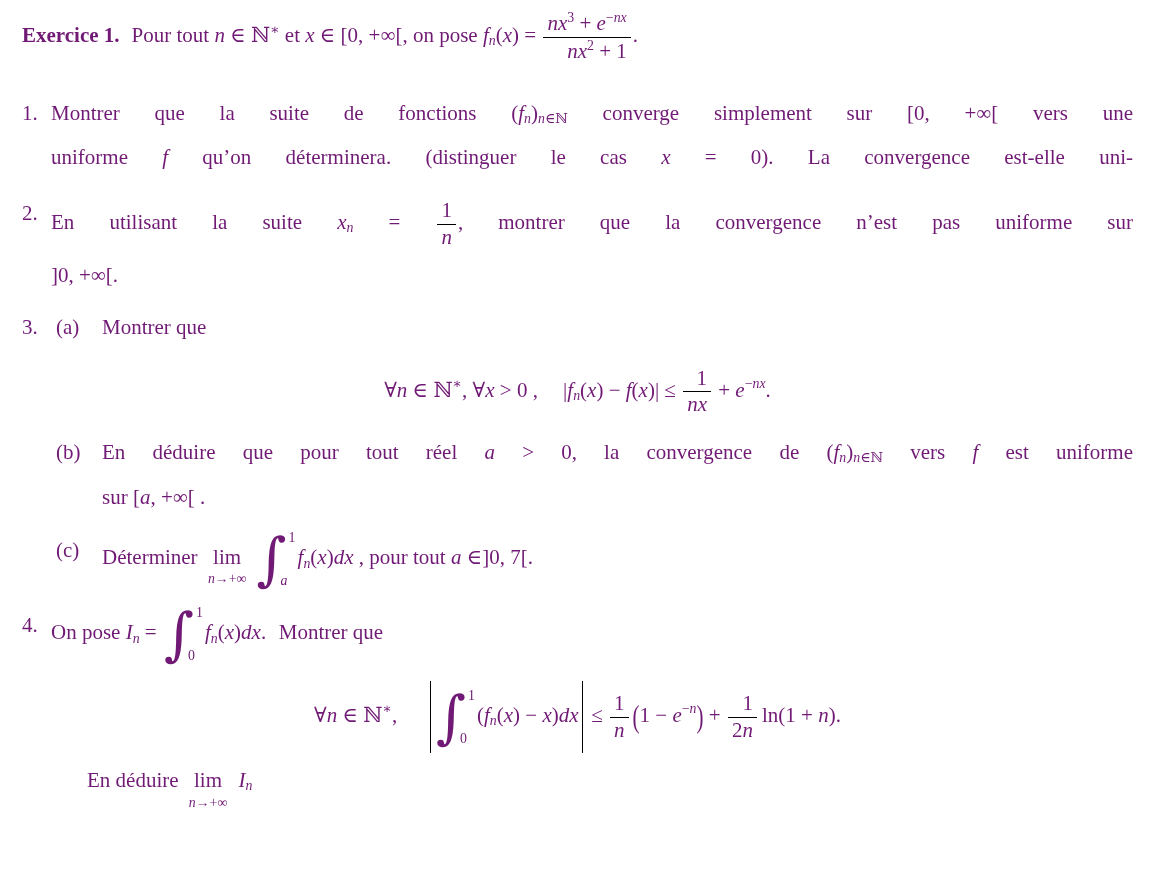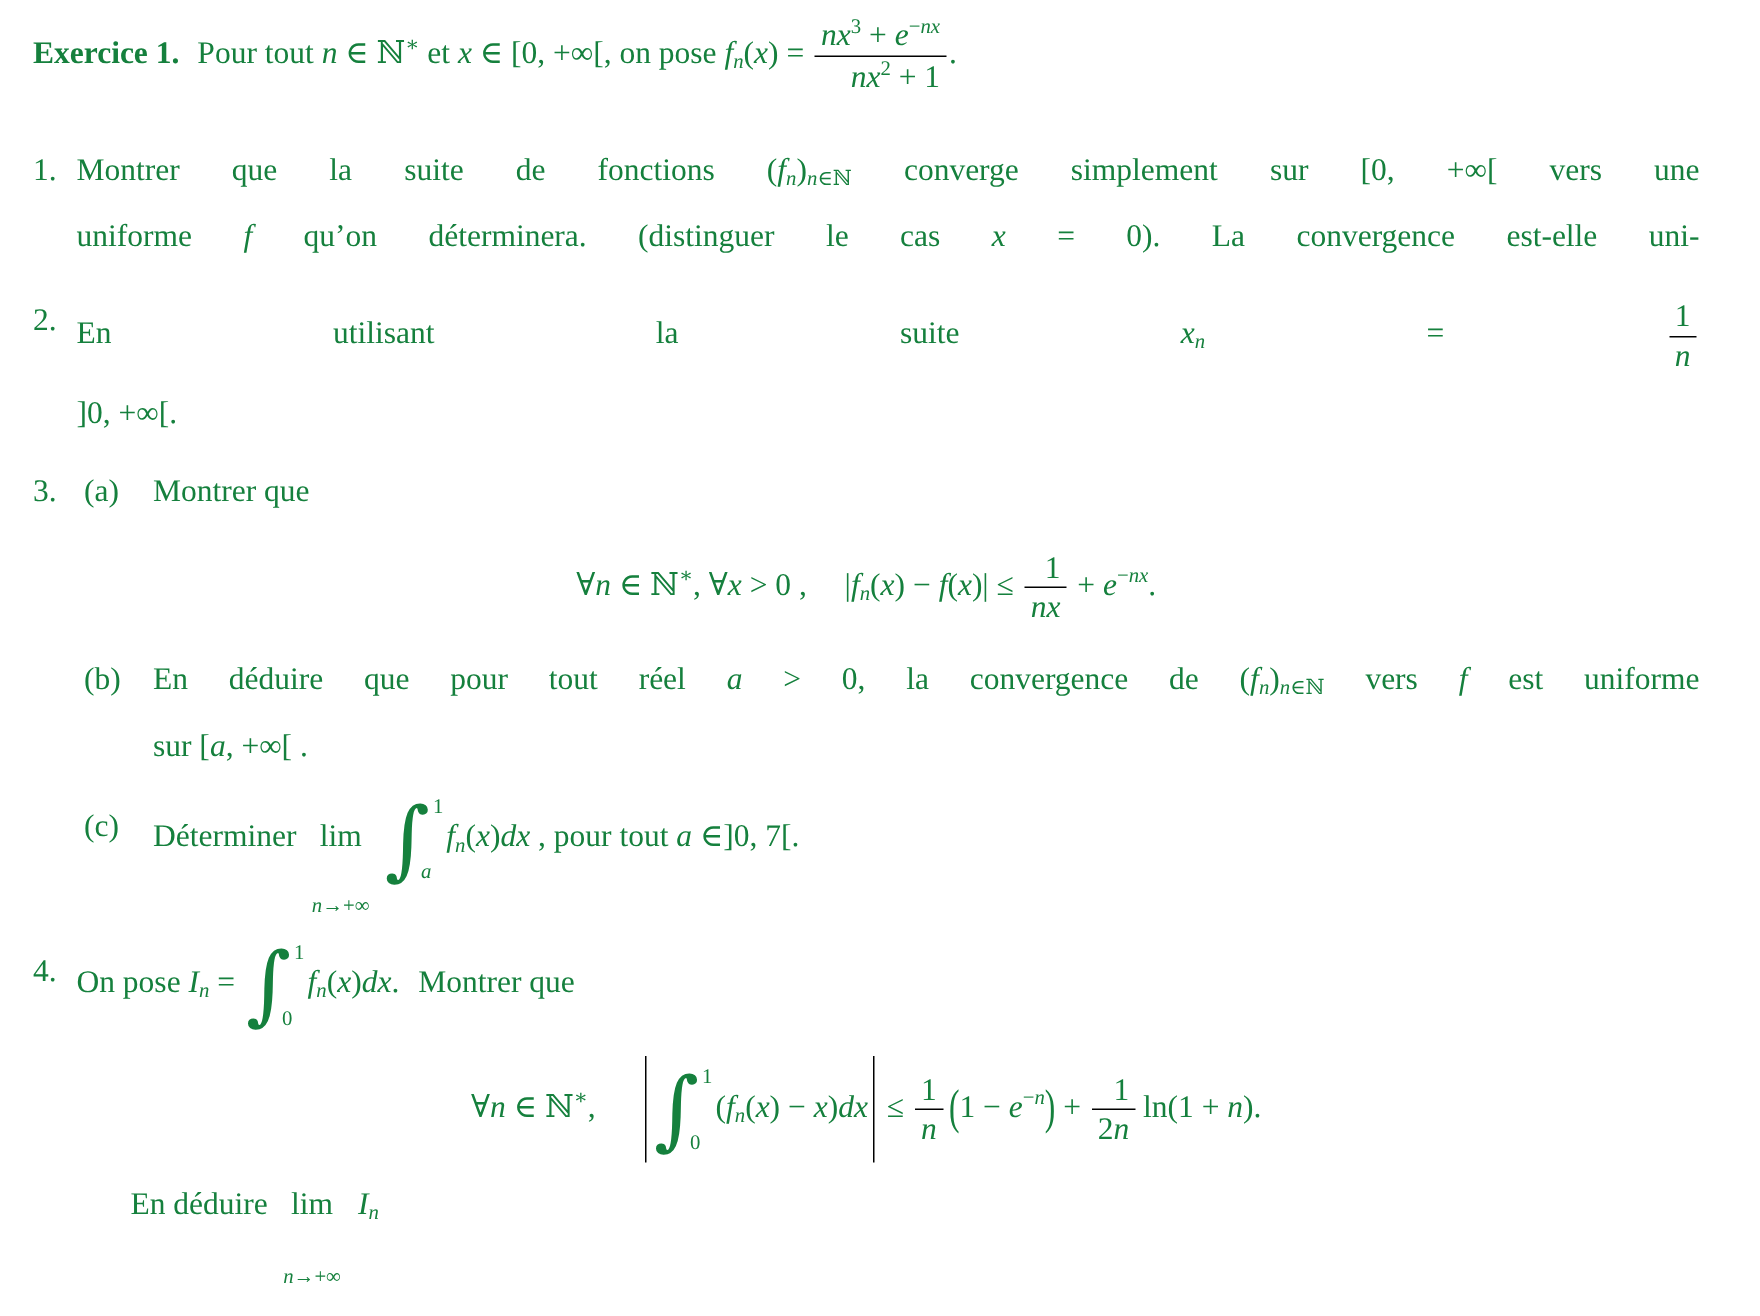--- a/index.html
+++ b/index.html
@@ -1,20 +1,20 @@
 <!DOCTYPE html>
 <html><head>
 <meta charset="utf-8">
 <style>
   html,body{margin:0;padding:0;background:#ffffff;}
   .page{
     position:relative;
     width:1173px;height:877px;
     box-sizing:border-box;
-    background:#ffffff;color:#15803d;
+    background:#ffffff;color:#701a75;
     font-family:"Liberation Serif","DejaVu Serif","DejaVu Sans",serif;
     font-size:21px;
     padding:6px 40px 0 22px;
     overflow:hidden;
   }
   
   .hdr{margin-top:4px;}
   .hdr .bold{font-weight:700;margin-right:12px;}
   
   .item{display:flex;align-items:flex-start;}
@@ -45,21 +45,21 @@
   .msup{font-size:66%;vertical-align:0.6em;}
   .msub{font-size:66%;vertical-align:-0.25em;}
   .mfrac{display:inline-block;vertical-align:middle;text-align:right;margin:0 2px;}
   .mnum,.mden{display:block;line-height:1.2;padding:0 4px;}
   .mden{border-top:1.3px solid #000;}
   .mint{display:inline-flex;vertical-align:middle;margin:0 2px;}
   .mint-glyph{font-size:275%;line-height:1.02;font-family:"DejaVu Serif","DejaVu Sans",serif;}
   .mint-lims{display:flex;flex-direction:column;justify-content:space-between;font-size:66%;line-height:1.1;}
   .mint-up{align-self:flex-start;margin-left:2px;}
   .mint-lo{align-self:flex-start;margin-left:-6px;}
-  .mlim{display:inline-flex;flex-direction:column;align-items:center;margin:0 5px;gap:25px;}
+  .mlim{display:inline-flex;flex-direction:column;align-items:center;margin:0 5px;}
   .mlim-under{font-size:66%;line-height:1;margin-top:2px;}
   .mbar{display:inline-block;width:1.4px;height:3.4em;background:#000;vertical-align:middle;margin:0 3px;}
   .mbig{display:inline-block;transform:scaleY(1.55);vertical-align:-0.05em;}
   .msp{display:inline-block;}
 </style>
 </head>
 <body>
 
 <div class="page">
 
@@ -71,21 +71,21 @@
     <span class="num">1.</span>
     <div class="body">
       <div class="line just"><span class="mt">Montrer que la suite de fonctions (</span><span class="mv">f</span><span class="msub"><span class="mv">n</span></span><span class="mt">)</span><span class="msub"><span class="mv">n</span><span class="mt">∈ℕ</span></span><span class="mt"> converge simplement sur [0, +∞[ vers une</span></div>
       <div class="line just"><span class="mt">uniforme </span><span class="mv">f</span><span class="mt"> qu’on déterminera. (distinguer le cas </span><span class="mv">x</span><span class="mt"> = 0). La convergence est-elle uni-</span></div>
     </div>
   </div>
 
   <div class="item it2">
     <span class="num">2.</span>
     <div class="body">
-      <div class="line just mline"><span class="mt">En utilisant la suite </span><span class="mv">x</span><span class="msub"><span class="mv">n</span></span><span class="mt"> = </span><span class="mfrac"><span class="mnum"><span class="mt">1</span></span><span class="mden"><span class="mv">n</span></span></span></div>
+      <div class="line just mline"><span class="mt">En utilisant la suite </span><span class="mv">x</span><span class="msub"><span class="mv">n</span></span><span class="mt"> = </span><span class="mfrac"><span class="mnum"><span class="mt">1</span></span><span class="mden"><span class="mv">n</span></span></span><span class="mt">, montrer que la convergence n’est pas uniforme sur</span></div>
       <div class="line"><span class="mt">]0, +∞[.</span></div>
     </div>
   </div>
 
   <div class="item it3">
     <span class="num">3.</span>
     <div class="body">
       <div class="sub">
         <span class="slabel">(a)</span>
         <div class="sbody">

